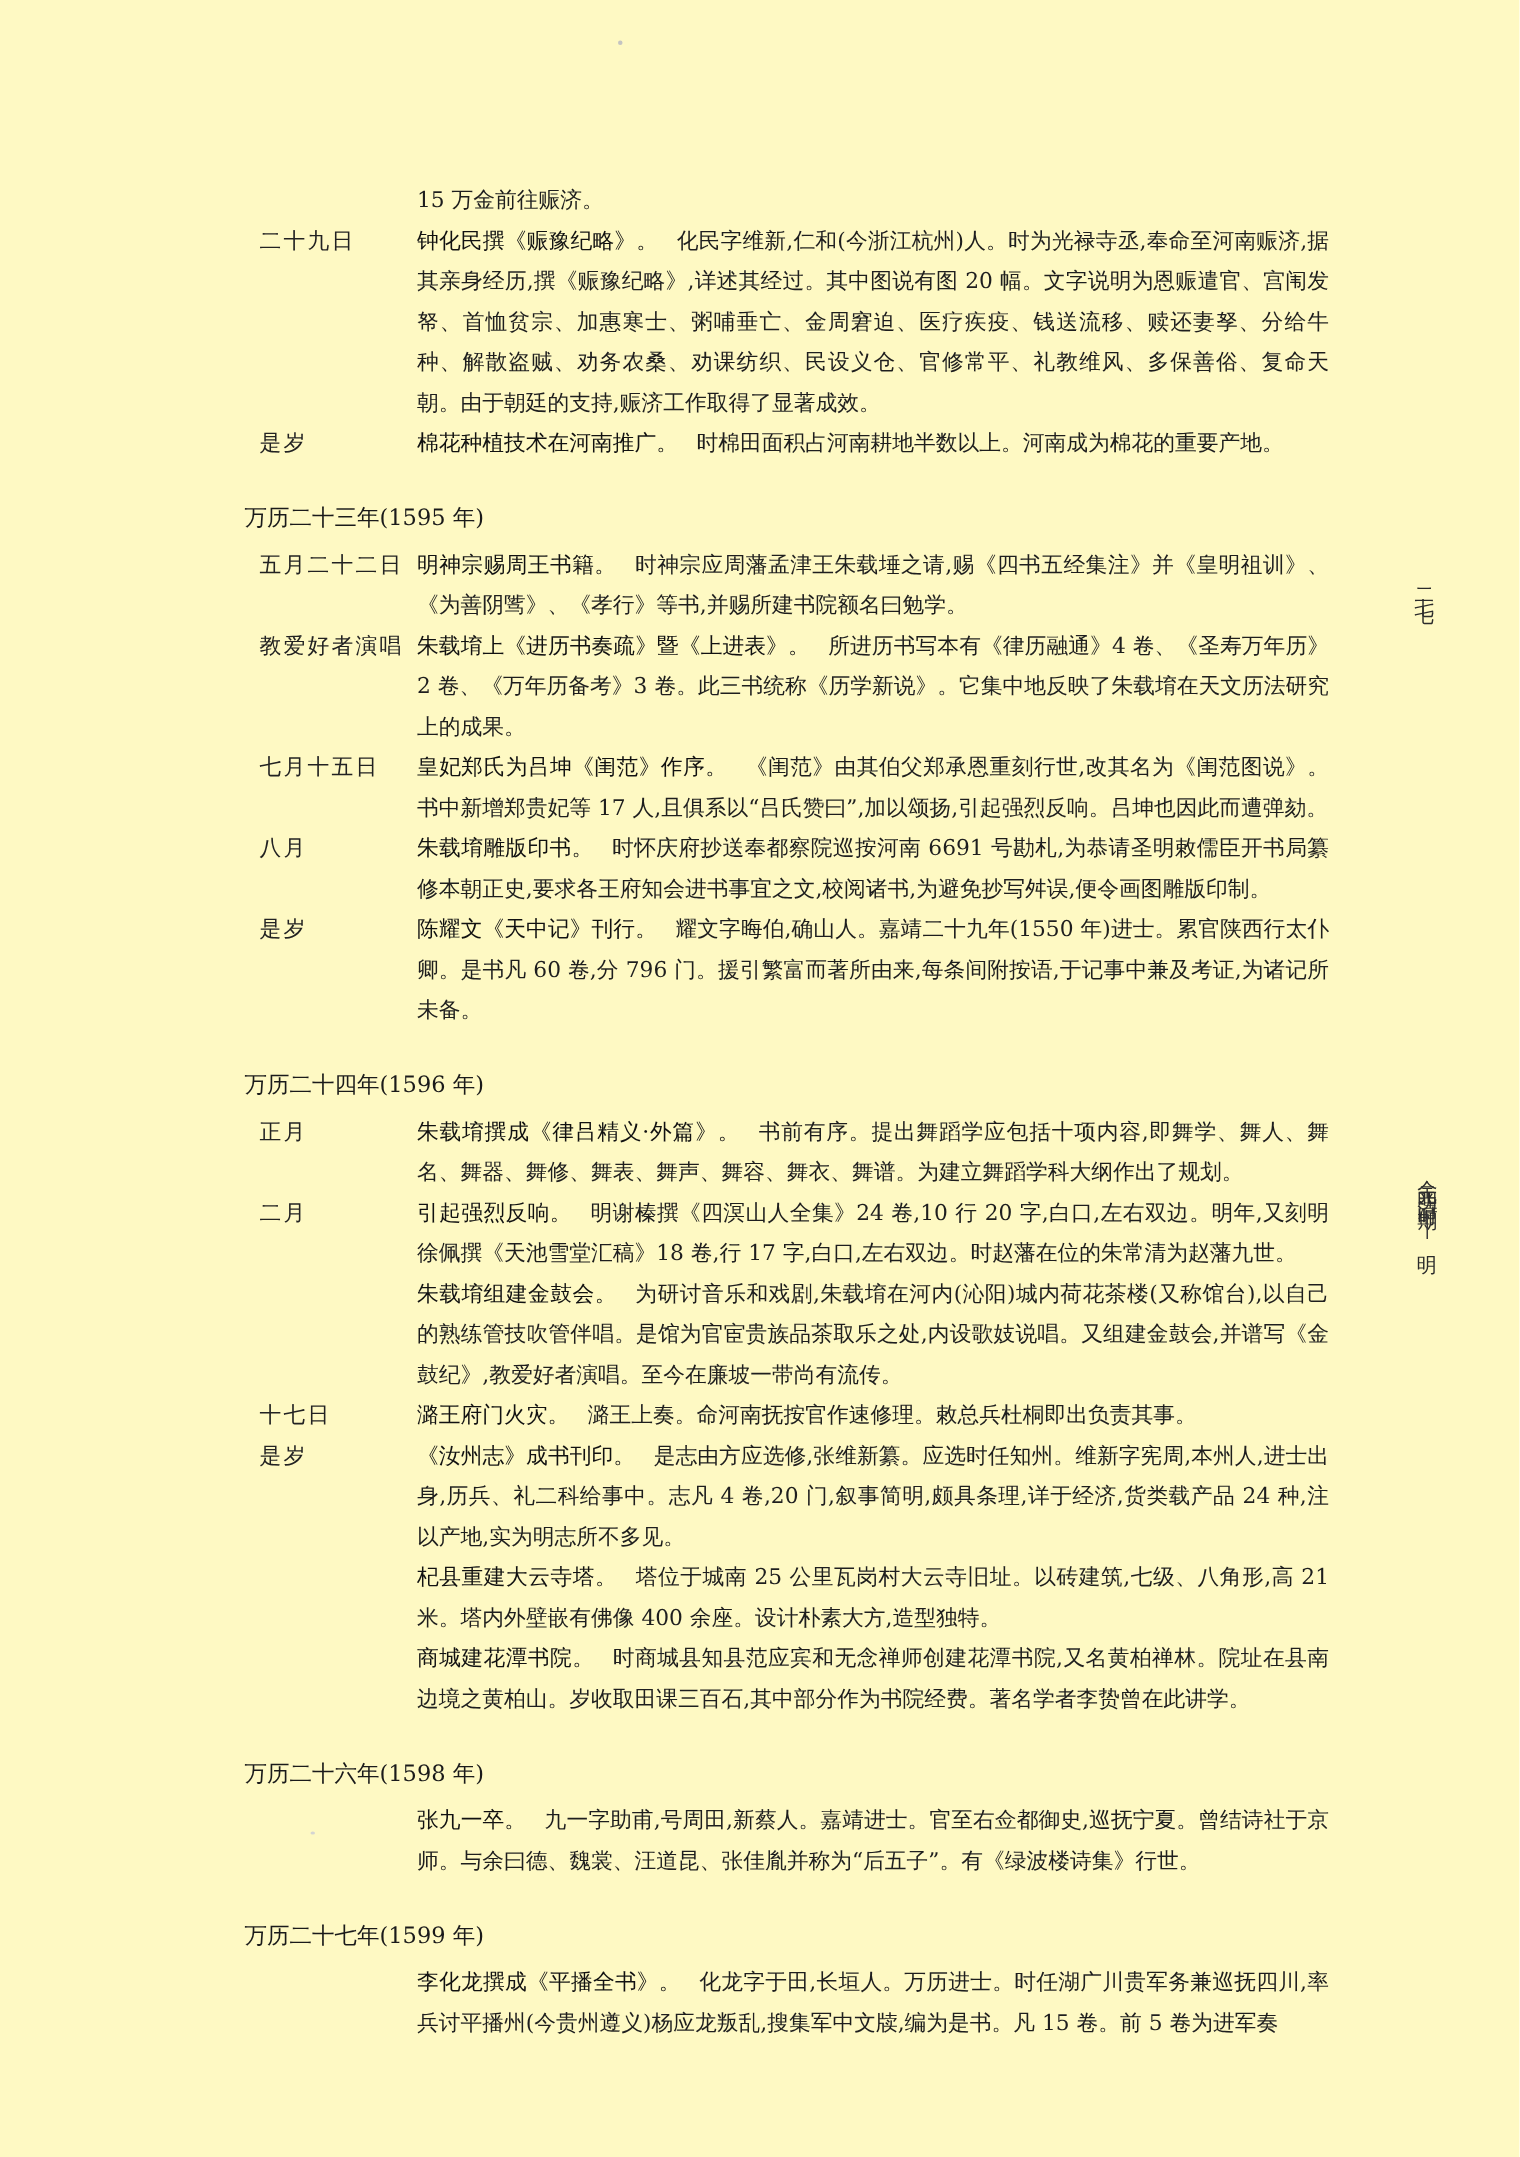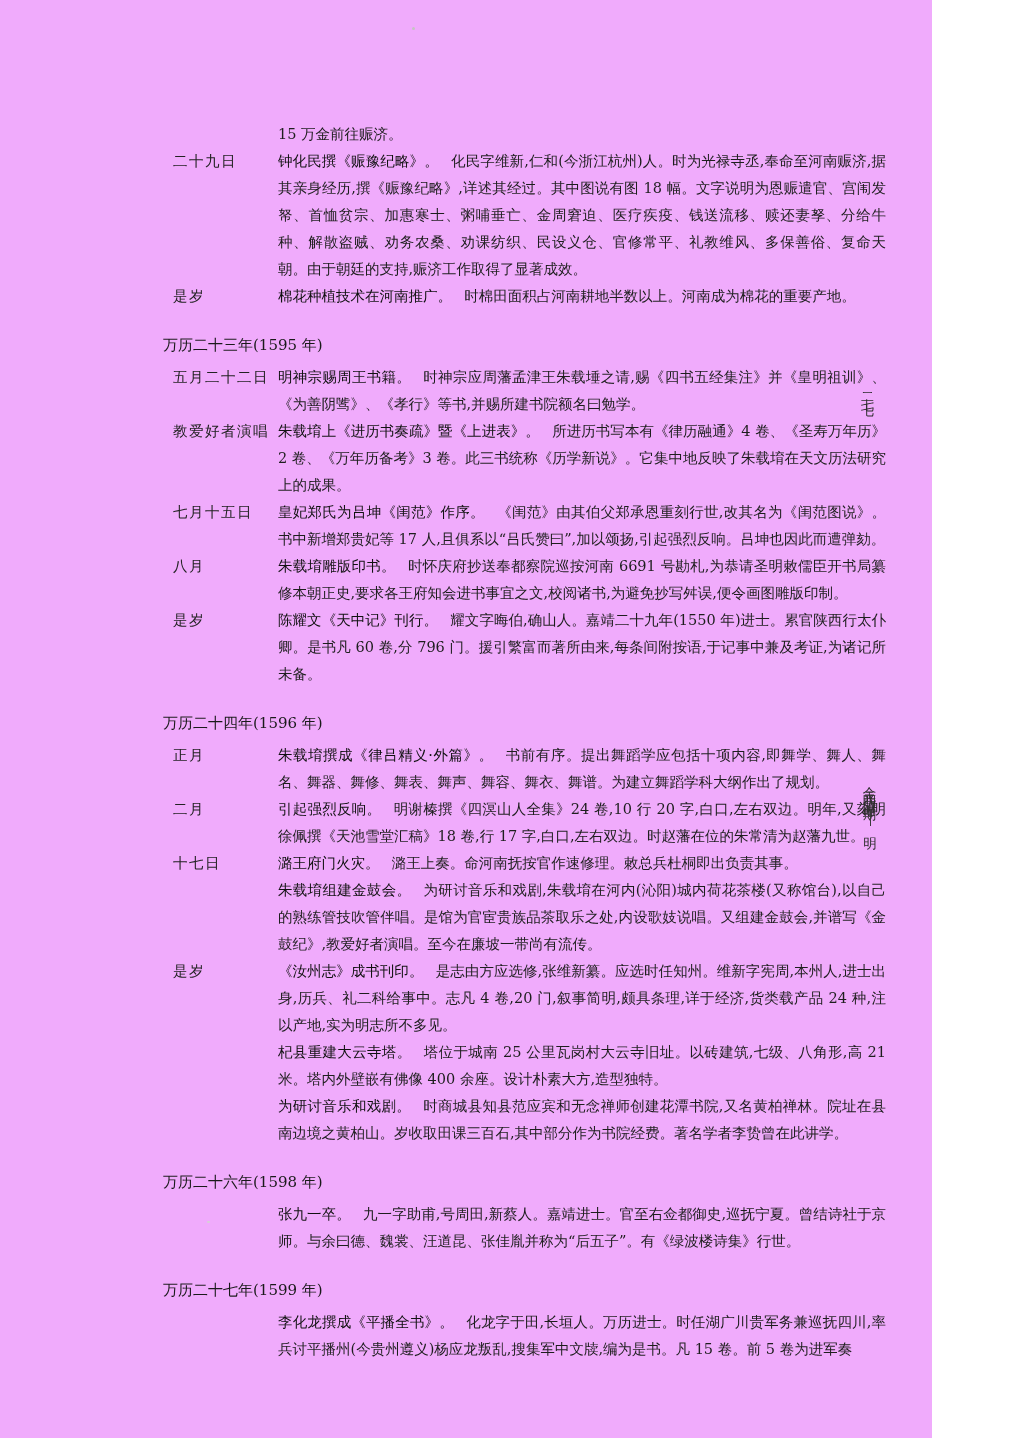--- a/index.html
+++ b/index.html
@@ -1,18 +1,18 @@
 <!DOCTYPE html>
 <html><head>
 <meta charset="utf-8">
 <style>
   html,body { margin:0; padding:0; background:#ffffff; }
   .page {
-    position:relative; width:932px; height:1438px;
-    background:#f0abfc; overflow:hidden;
+    position:relative; width:1013px; height:1438px;
+    background:#fef9c3; overflow:hidden;
     font-family:"DejaVu Serif","Liberation Serif",serif;
     color:#1e1e1e;
   }
   .content { position:absolute; left:163px; top:121px; width:723px; }
   .row { display:grid; grid-template-columns:115px 608px; }
   .date {
     font-size:14.5px; line-height:27px; letter-spacing:1.5px;
     white-space:nowrap; color:#222;margin-left:10px;
   }
   .body {
@@ -44,21 +44,21 @@
 
 <div class="page">
 
   <div class="content" id="timeline">
       <div class="row">
         <div class="date"></div>
         <div class="body"><span>15 万金前往赈济。</span></div>
       </div>
       <div class="row">
         <div class="date">二十九日</div>
-        <div class="body"><b class="title">钟化民撰《赈豫纪略》。</b><span>化民字维新,仁和(今浙江杭州)人。时为光禄寺丞,奉命至河南赈济,据其亲身经历,撰《赈豫纪略》,详述其经过。其中图说有图 18 幅。文字说明为恩赈遣官、宫闱发帑、首恤贫宗、加惠寒士、粥哺垂亡、金周窘迫、医疗疾疫、钱送流移、赎还妻孥、分给牛种、解散盗贼、劝务农桑、劝课纺织、民设义仓、官修常平、礼教维风、多保善俗、复命天朝。由于朝廷的支持,赈济工作取得了显著成效。</span></div>
+        <div class="body"><b class="title">钟化民撰《赈豫纪略》。</b><span>化民字维新,仁和(今浙江杭州)人。时为光禄寺丞,奉命至河南赈济,据其亲身经历,撰《赈豫纪略》,详述其经过。其中图说有图 20 幅。文字说明为恩赈遣官、宫闱发帑、首恤贫宗、加惠寒士、粥哺垂亡、金周窘迫、医疗疾疫、钱送流移、赎还妻孥、分给牛种、解散盗贼、劝务农桑、劝课纺织、民设义仓、官修常平、礼教维风、多保善俗、复命天朝。由于朝廷的支持,赈济工作取得了显著成效。</span></div>
       </div>
       <div class="row">
         <div class="date">是岁</div>
         <div class="body"><b class="title">棉花种植技术在河南推广。</b><span>时棉田面积占河南耕地半数以上。河南成为棉花的重要产地。</span></div>
       </div>
       <div class="year-header">万历二十三年(1595 年)</div>
       <div class="row">
         <div class="date">五月二十二日</div>
         <div class="body"><b class="title">明神宗赐周王书籍。</b><span>时神宗应周藩孟津王朱载埵之请,赐《四书五经集注》并《皇明祖训》、《为善阴骘》、《孝行》等书,并赐所建书院额名曰勉学。</span></div>
       </div>
@@ -81,38 +81,38 @@
       <div class="year-header">万历二十四年(1596 年)</div>
       <div class="row">
         <div class="date">正月</div>
         <div class="body"><b class="title">朱载堉撰成《律吕精义·外篇》。</b><span>书前有序。提出舞蹈学应包括十项内容,即舞学、舞人、舞名、舞器、舞修、舞表、舞声、舞容、舞衣、舞谱。为建立舞蹈学科大纲作出了规划。</span></div>
       </div>
       <div class="row">
         <div class="date">二月</div>
         <div class="body"><b class="title">引起强烈反响。</b><span>明谢榛撰《四溟山人全集》24 卷,10 行 20 字,白口,左右双边。明年,又刻明徐佩撰《天池雪堂汇稿》18 卷,行 17 字,白口,左右双边。时赵藩在位的朱常清为赵藩九世。</span></div>
       </div>
       <div class="row">
+        <div class="date"></div>
+        <div class="body"><b class="title">朱载堉组建金鼓会。</b><span>为研讨音乐和戏剧,朱载堉在河内(沁阳)城内荷花茶楼(又称馆台),以自己的熟练管技吹管伴唱。是馆为官宦贵族品茶取乐之处,内设歌妓说唱。又组建金鼓会,并谱写《金鼓纪》,教爱好者演唱。至今在廉坡一带尚有流传。</span></div>
+      </div>
+      <div class="row">
         <div class="date">十七日</div>
         <div class="body"><b class="title">潞王府门火灾。</b><span>潞王上奏。命河南抚按官作速修理。敕总兵杜桐即出负责其事。</span></div>
-      </div>
-      <div class="row">
-        <div class="date"></div>
-        <div class="body"><b class="title">朱载堉组建金鼓会。</b><span>为研讨音乐和戏剧,朱载堉在河内(沁阳)城内荷花茶楼(又称馆台),以自己的熟练管技吹管伴唱。是馆为官宦贵族品茶取乐之处,内设歌妓说唱。又组建金鼓会,并谱写《金鼓纪》,教爱好者演唱。至今在廉坡一带尚有流传。</span></div>
       </div>
       <div class="row">
         <div class="date">是岁</div>
         <div class="body"><b class="title">《汝州志》成书刊印。</b><span>是志由方应选修,张维新纂。应选时任知州。维新字宪周,本州人,进士出身,历兵、礼二科给事中。志凡 4 卷,20 门,叙事简明,颇具条理,详于经济,货类载产品 24 种,注以产地,实为明志所不多见。</span></div>
       </div>
       <div class="row">
         <div class="date"></div>
         <div class="body"><b class="title">杞县重建大云寺塔。</b><span>塔位于城南 25 公里瓦岗村大云寺旧址。以砖建筑,七级、八角形,高 21 米。塔内外壁嵌有佛像 400 余座。设计朴素大方,造型独特。</span></div>
       </div>
       <div class="row">
         <div class="date"></div>
-        <div class="body"><b class="title">为研讨音乐和戏剧。</b><span>时商城县知县范应宾和无念禅师创建花潭书院,又名黄柏禅林。院址在县南边境之黄柏山。岁收取田课三百石,其中部分作为书院经费。著名学者李贽曾在此讲学。</span></div>
+        <div class="body"><b class="title">商城建花潭书院。</b><span>时商城县知县范应宾和无念禅师创建花潭书院,又名黄柏禅林。院址在县南边境之黄柏山。岁收取田课三百石,其中部分作为书院经费。著名学者李贽曾在此讲学。</span></div>
       </div>
       <div class="year-header">万历二十六年(1598 年)</div>
       <div class="row">
         <div class="date"></div>
         <div class="body"><b class="title">张九一卒。</b><span>九一字助甫,号周田,新蔡人。嘉靖进士。官至右佥都御史,巡抚宁夏。曾结诗社于京师。与余曰德、魏裳、汪道昆、张佳胤并称为“后五子”。有《绿波楼诗集》行世。</span></div>
       </div>
       <div class="year-header">万历二十七年(1599 年)</div>
       <div class="row">
         <div class="date"></div>
         <div class="body"><b class="title">李化龙撰成《平播全书》。</b><span>化龙字于田,长垣人。万历进士。时任湖广川贵军务兼巡抚四川,率兵讨平播州(今贵州遵义)杨应龙叛乱,搜集军中文牍,编为是书。凡 15 卷。前 5 卷为进军奏</span></div>

